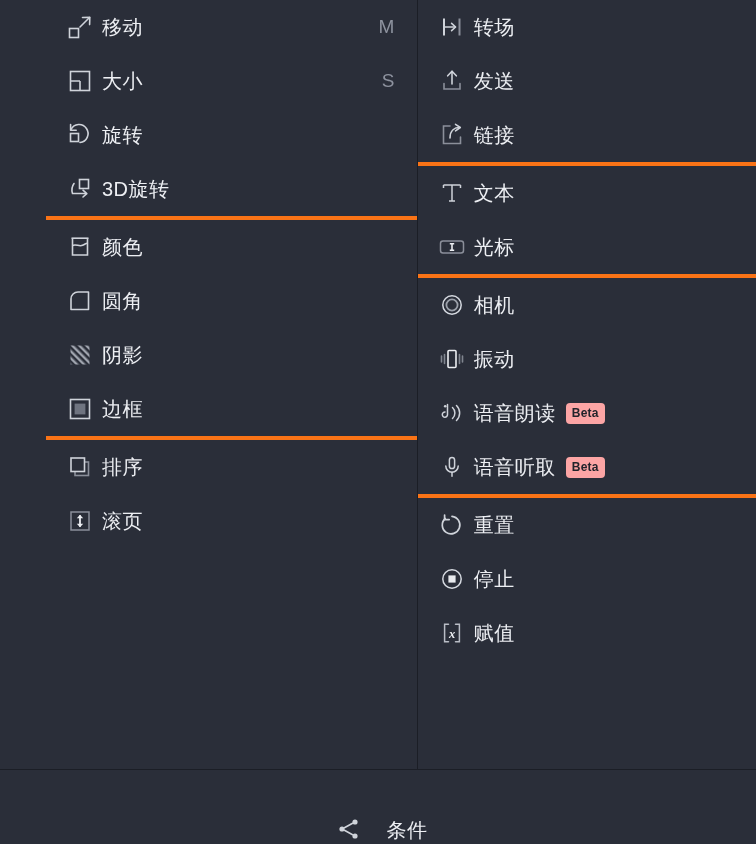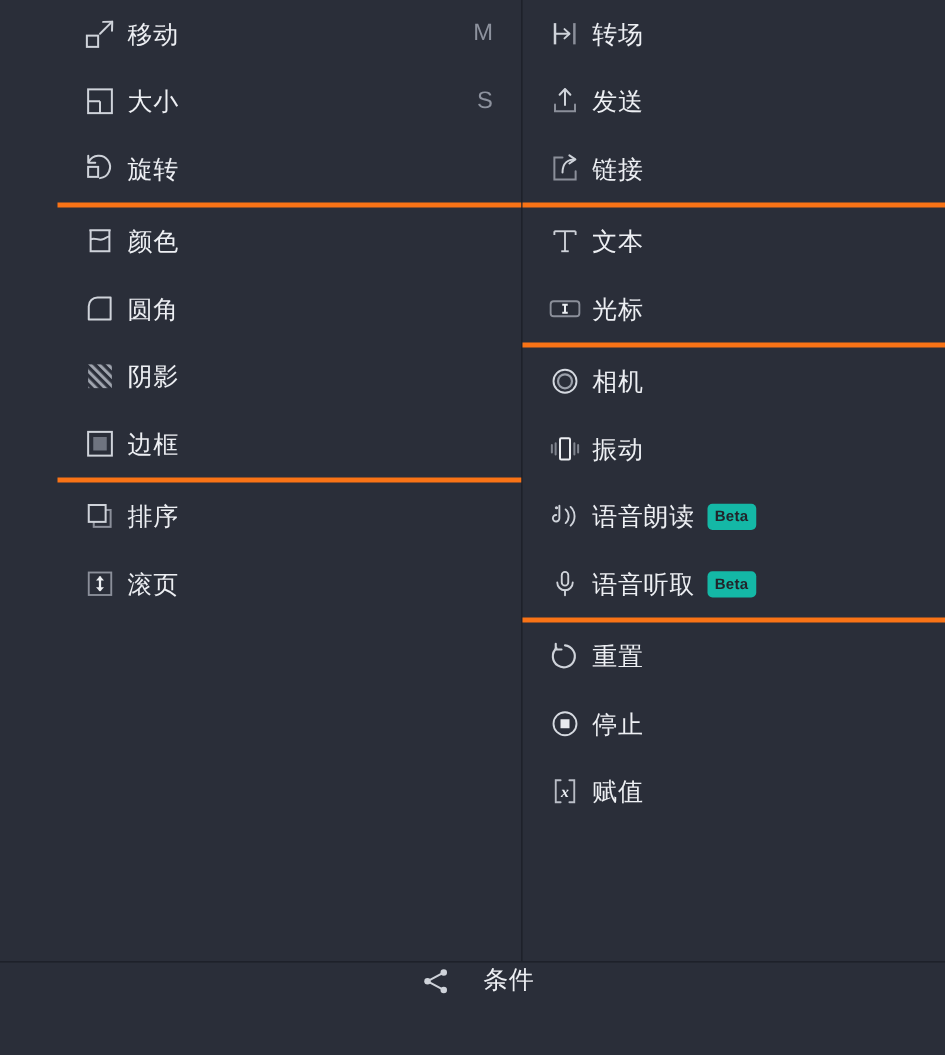--- a/index.html
+++ b/index.html
@@ -63,21 +63,21 @@
     overflow: visible;
   }
   .label {
     font-size: 20px;
     letter-spacing: 0.5px;
     color: #edeff3;
     white-space: nowrap;
   }
   .badge {
     margin-left: 10px;
-    background: #14b8a6;
+    background: #fca5a5;
     color: #22242b;
     font-size: 12px;
     font-weight: bold;
     line-height: 1;
     padding: 4px 6px 5px 6px;
     border-radius: 4px;
     letter-spacing: 0.2px;
   }
   .spacer {
     flex: 1 1 auto;
@@ -89,21 +89,21 @@
   }
   .footer {
     position: absolute;
     left: 0;
     top: 769px;
     width: 756px;
     height: 75px;
     border-top: 1px solid #1b1e26;
     box-sizing: border-box;
     display: flex;
-    align-items: flex-start;
+    align-items: flex-end;
     justify-content: center;
     cursor: default;
     user-select: none;
   }
   .footer .icon {
     width: 40px;
     min-width: 40px;
   }
   .footer .label {
     margin-left: 18px;
@@ -158,20 +158,32 @@
               <rect x="3.5" y="11.5" width="8" height="8"></rect>
               <path d="M4 7.5 A9 9 0 1 1 13 20.5" stroke-linecap="round" fill="none"></path>
               <path d="M3.6 2.6 L3.6 8.2 L9.2 8.2" stroke-linecap="round" stroke-linejoin="round"></path>
             </svg>
           </span>
           <span class="label">旋转</span>
           <span class="spacer"></span>
           <span class="shortcut"></span>
         </div>
 
+        <div class="menu-item">
+          <span class="icon">
+            <svg width="26" height="26" viewBox="0 0 26 26" fill="none" stroke="currentColor" stroke-width="1.6">
+              <rect x="12.5" y="3.5" width="9" height="9"></rect>
+              <path d="M7 7.5 A9.5 10.5 0 0 0 5.5 17.5 L19 17.5" stroke-linecap="round"></path>
+              <path d="M16 14.2 L19.8 17.6 L16 21" stroke-linecap="round" stroke-linejoin="round"></path>
+            </svg>
+          </span>
+          <span class="label">3D旋转</span>
+          <span class="spacer"></span>
+          <span class="shortcut"></span>
+        </div>
 
       </div>
 
       <div class="group">
 
 
         <div class="menu-item">
           <span class="icon">
             <svg width="26" height="26" viewBox="0 0 26 26" fill="none" stroke="currentColor" stroke-width="1.6">
               <path d="M4.5 4.2 L21.5 4.2"></path>

